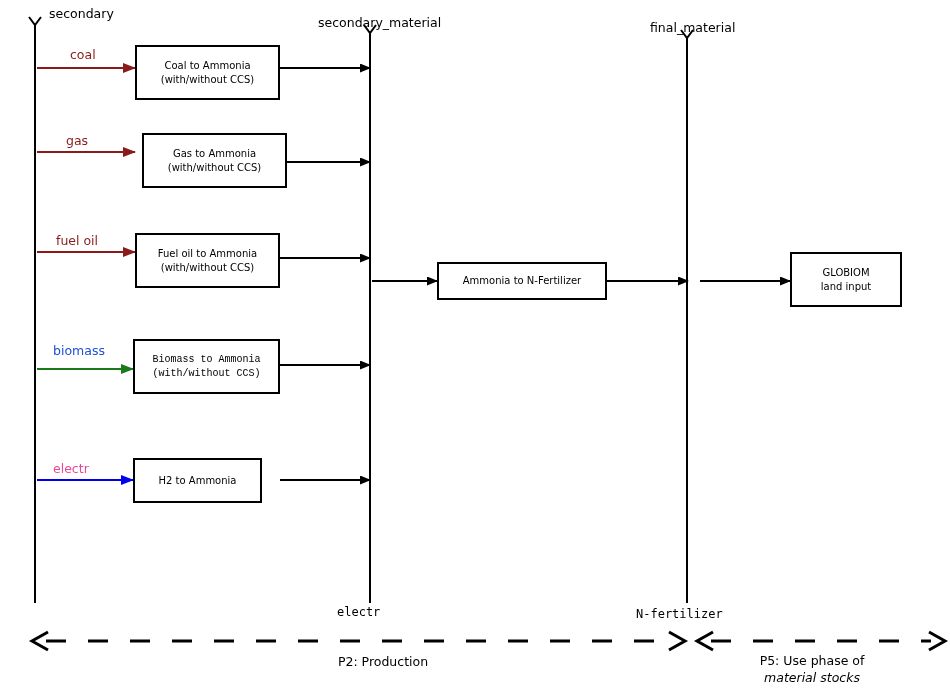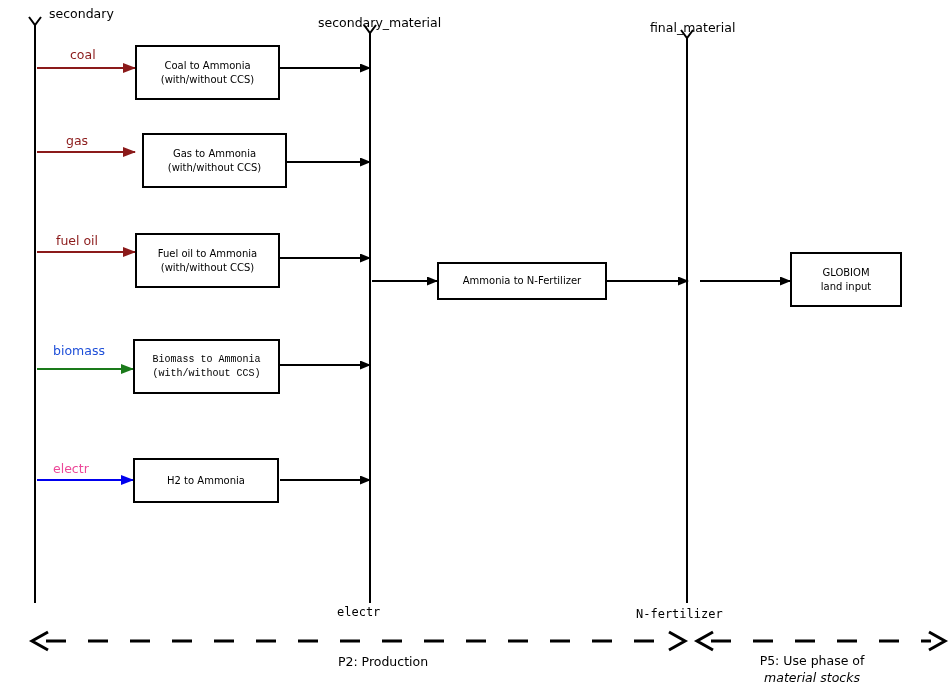--- a/index.html
+++ b/index.html
@@ -130,21 +130,21 @@
   <div class="proc-box" style="left:135px; top:233px; width:145px; height:55px;">
     <span class="ln">Fuel oil to Ammonia</span>
     <span class="ln">(with/without CCS)</span>
   </div>
 
   <div class="proc-box" style="left:133px; top:339px; width:147px; height:55px;font-family:Liberation Mono, monospace;">
     <span class="ln">Biomass to Ammonia</span>
     <span class="ln">(with/without CCS)</span>
   </div>
 
-  <div class="proc-box" style="left:133px; top:458px; width:146px; height:45px;text-align:center;">
+  <div class="proc-box" style="left:133px; top:458px; width:129px; height:45px;text-align:center;">
     <span class="ln">H2 to Ammonia</span>
   </div>
 
   <div class="proc-box" style="left:437px; top:262px; width:170px; height:38px;">
     <span class="ln">Ammonia to N-Fertilizer</span>
   </div>
 
   <div class="proc-box" style="left:790px; top:252px; width:112px; height:55px;">
     <span class="ln">GLOBIOM</span>
     <span class="ln">land input</span>

